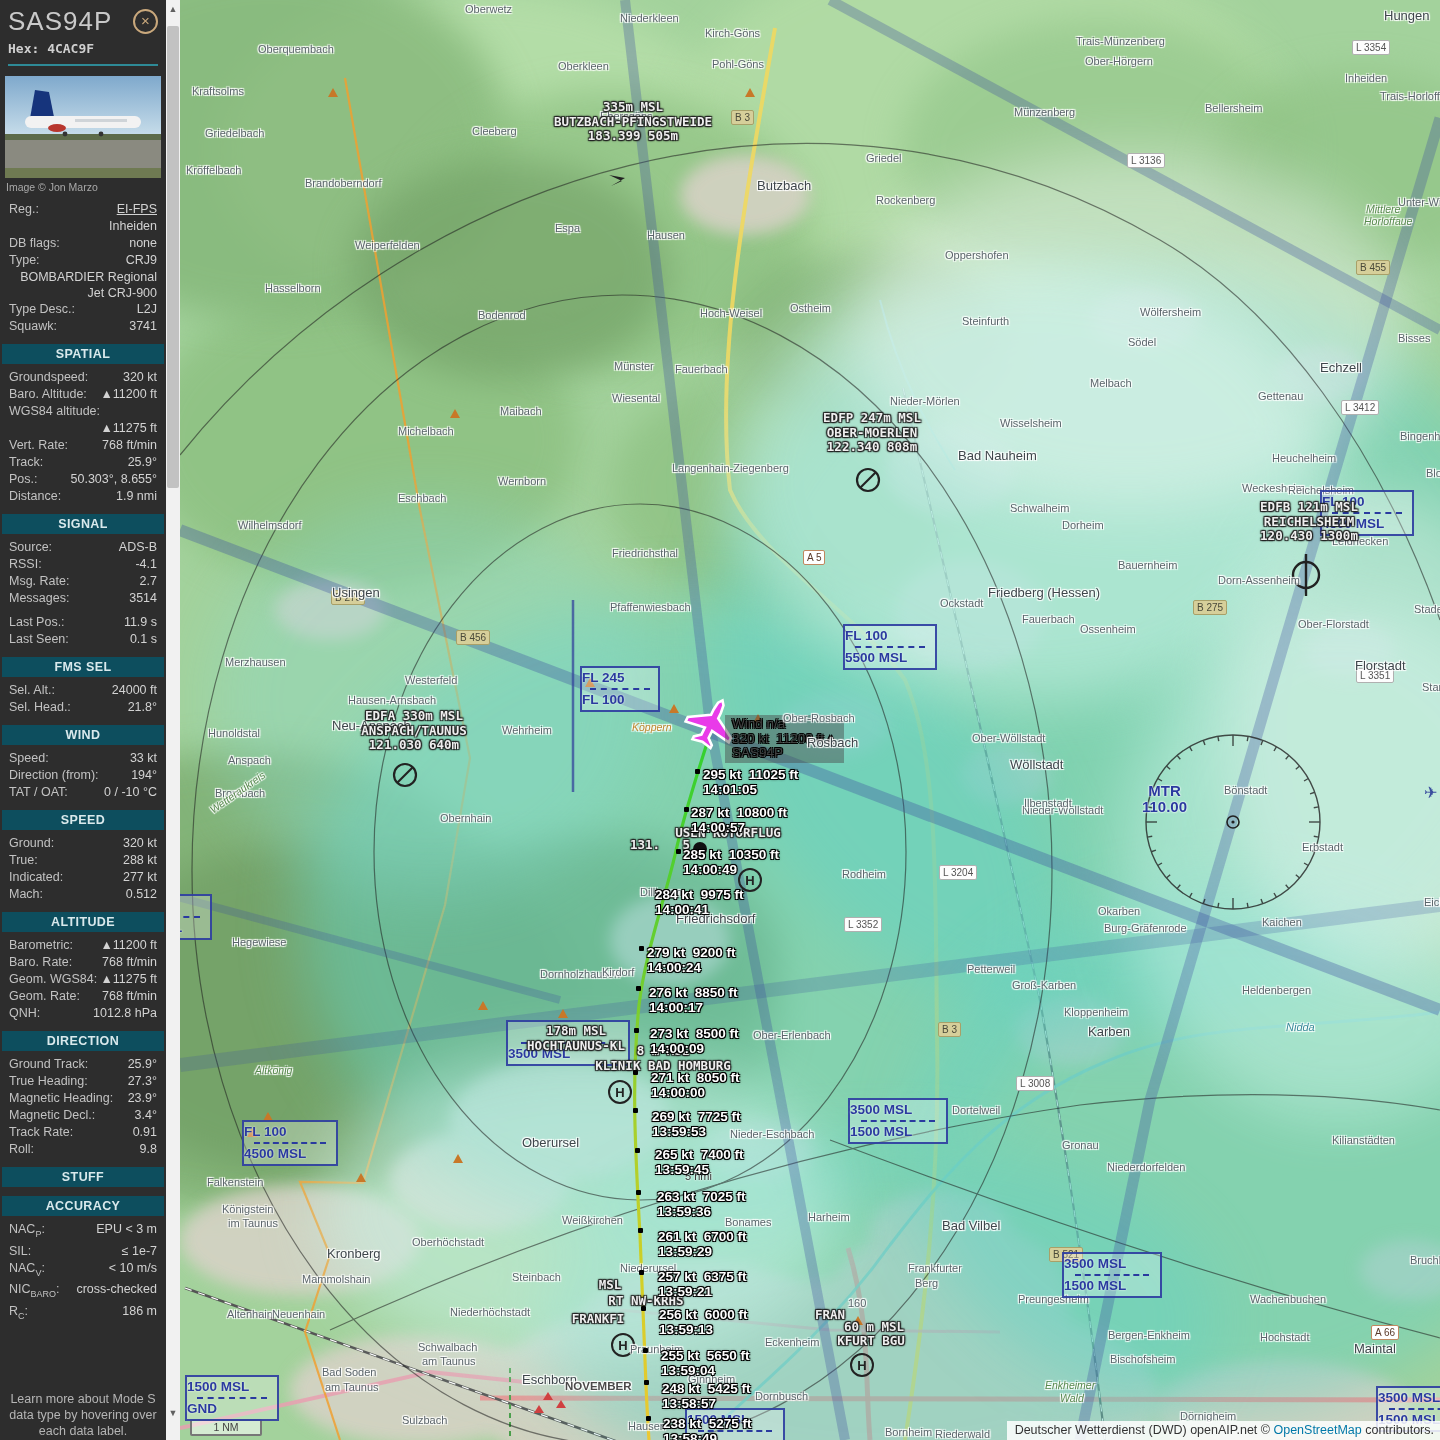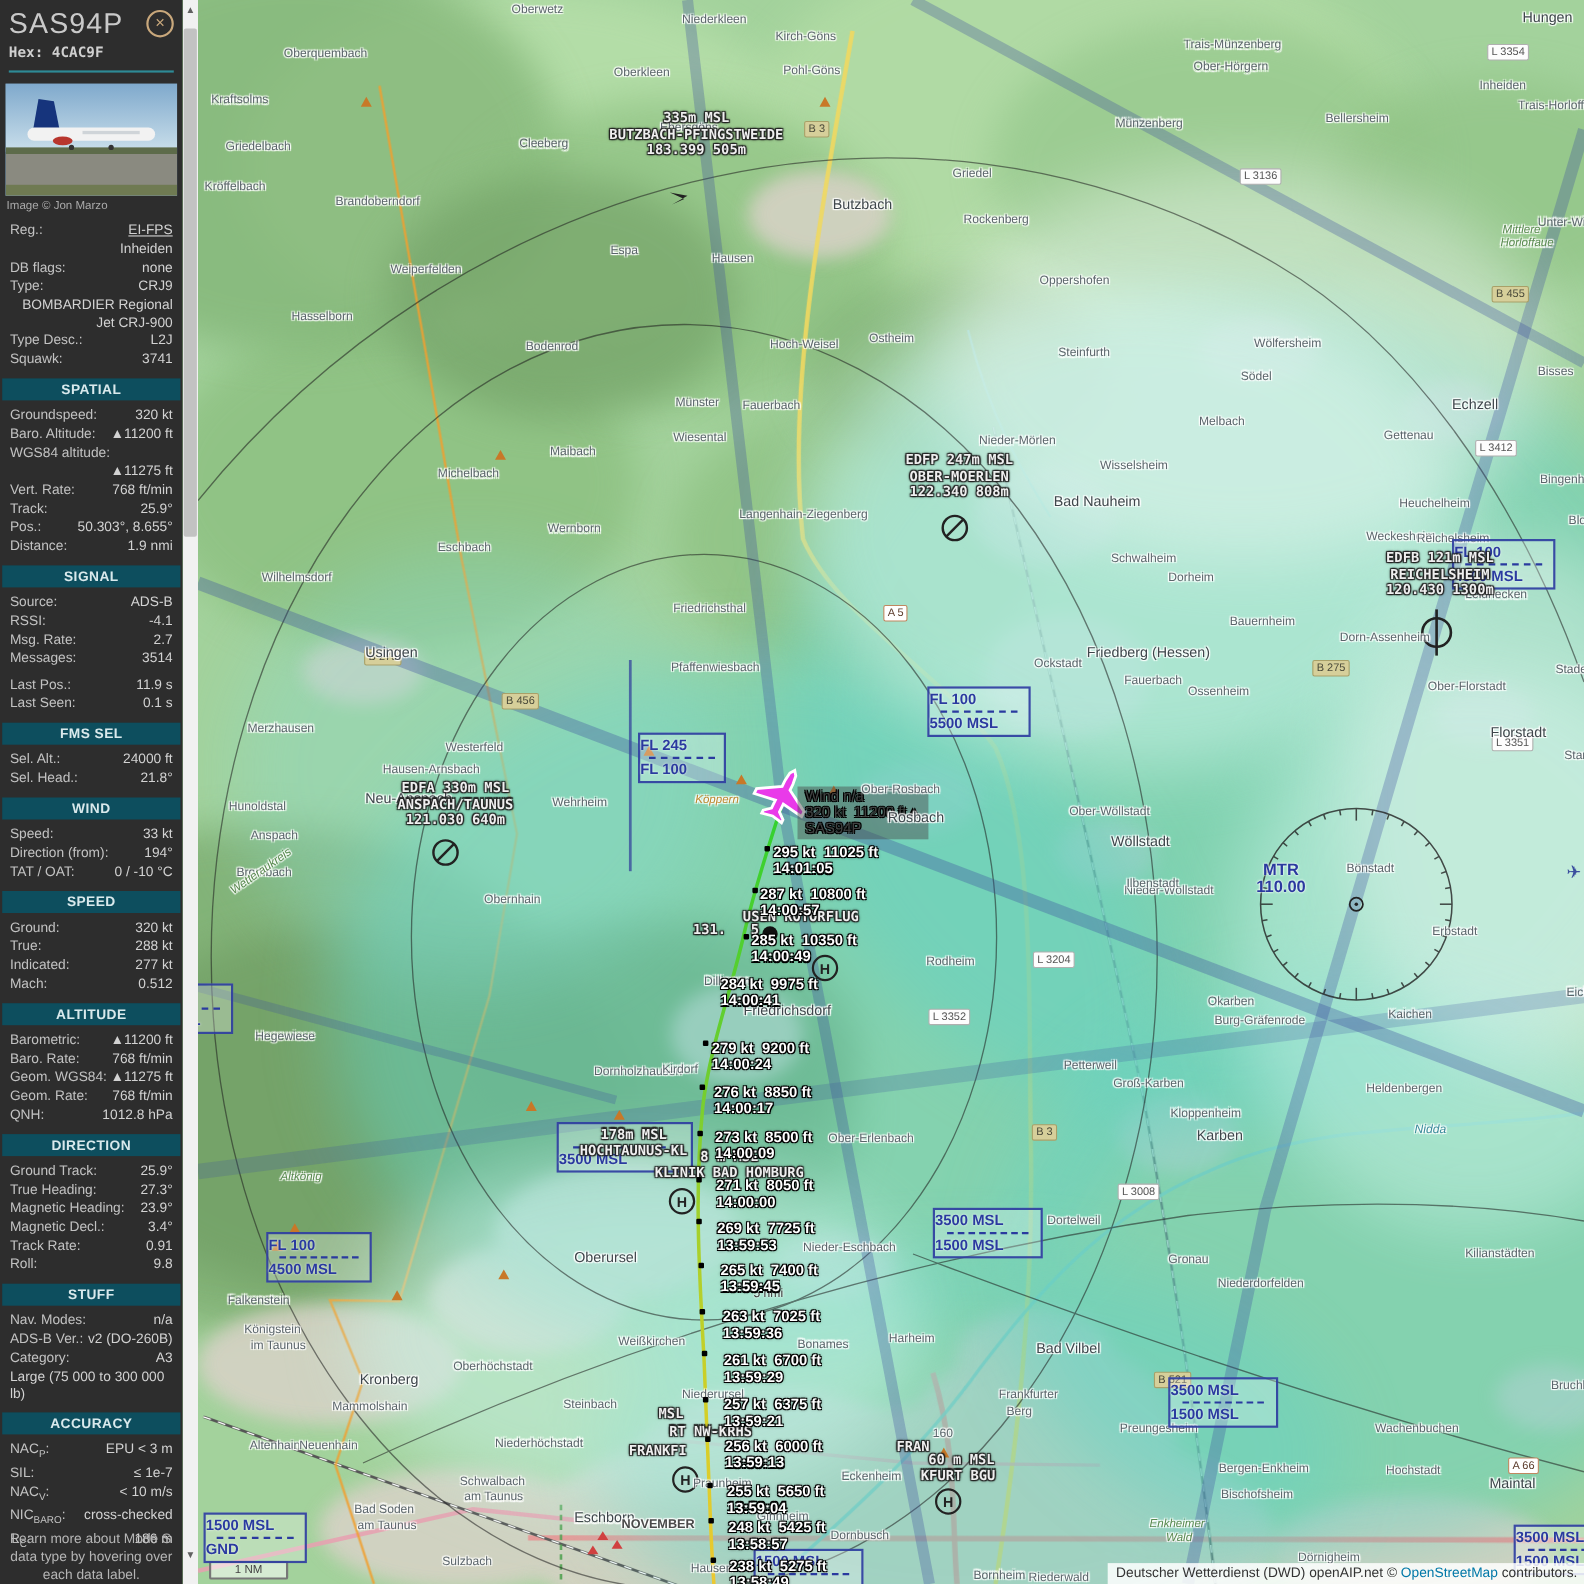--- a/index.html
+++ b/index.html
@@ -288,35 +288,20 @@
           <div class="row">
             <span class="lbl">Track Rate:</span>
             <span class="val">0.91</span>
           </div>
           <div class="row">
             <span class="lbl">Roll:</span>
             <span class="val">9.8</span>
           </div>
         </div>
         <div class="sec-h">STUFF</div>
-        <div class="sec-b">
-          <div class="row">
-            <span class="lbl">Nav. Modes:</span>
-            <span class="val">n/a</span>
-          </div>
-          <div class="row">
-            <span class="lbl">ADS-B Ver.:</span>
-            <span class="val">v2 (DO-260B)</span>
-          </div>
-          <div class="row">
-            <span class="lbl">Category:</span>
-            <span class="val">A3</span>
-          </div>
-          <div class="row-wide">Large (75 000 to 300 000 lb)</div>
-        </div>
         <div class="sec-h">ACCURACY</div>
         <div class="sec-b">
           <div class="row">
             <span class="lbl">NAC<sub>P</sub>:</span>
             <span class="val">EPU &lt; 3 m</span>
           </div>
           <div class="row">
             <span class="lbl">SIL:</span>
             <span class="val">≤ 1e-7</span>
           </div>

